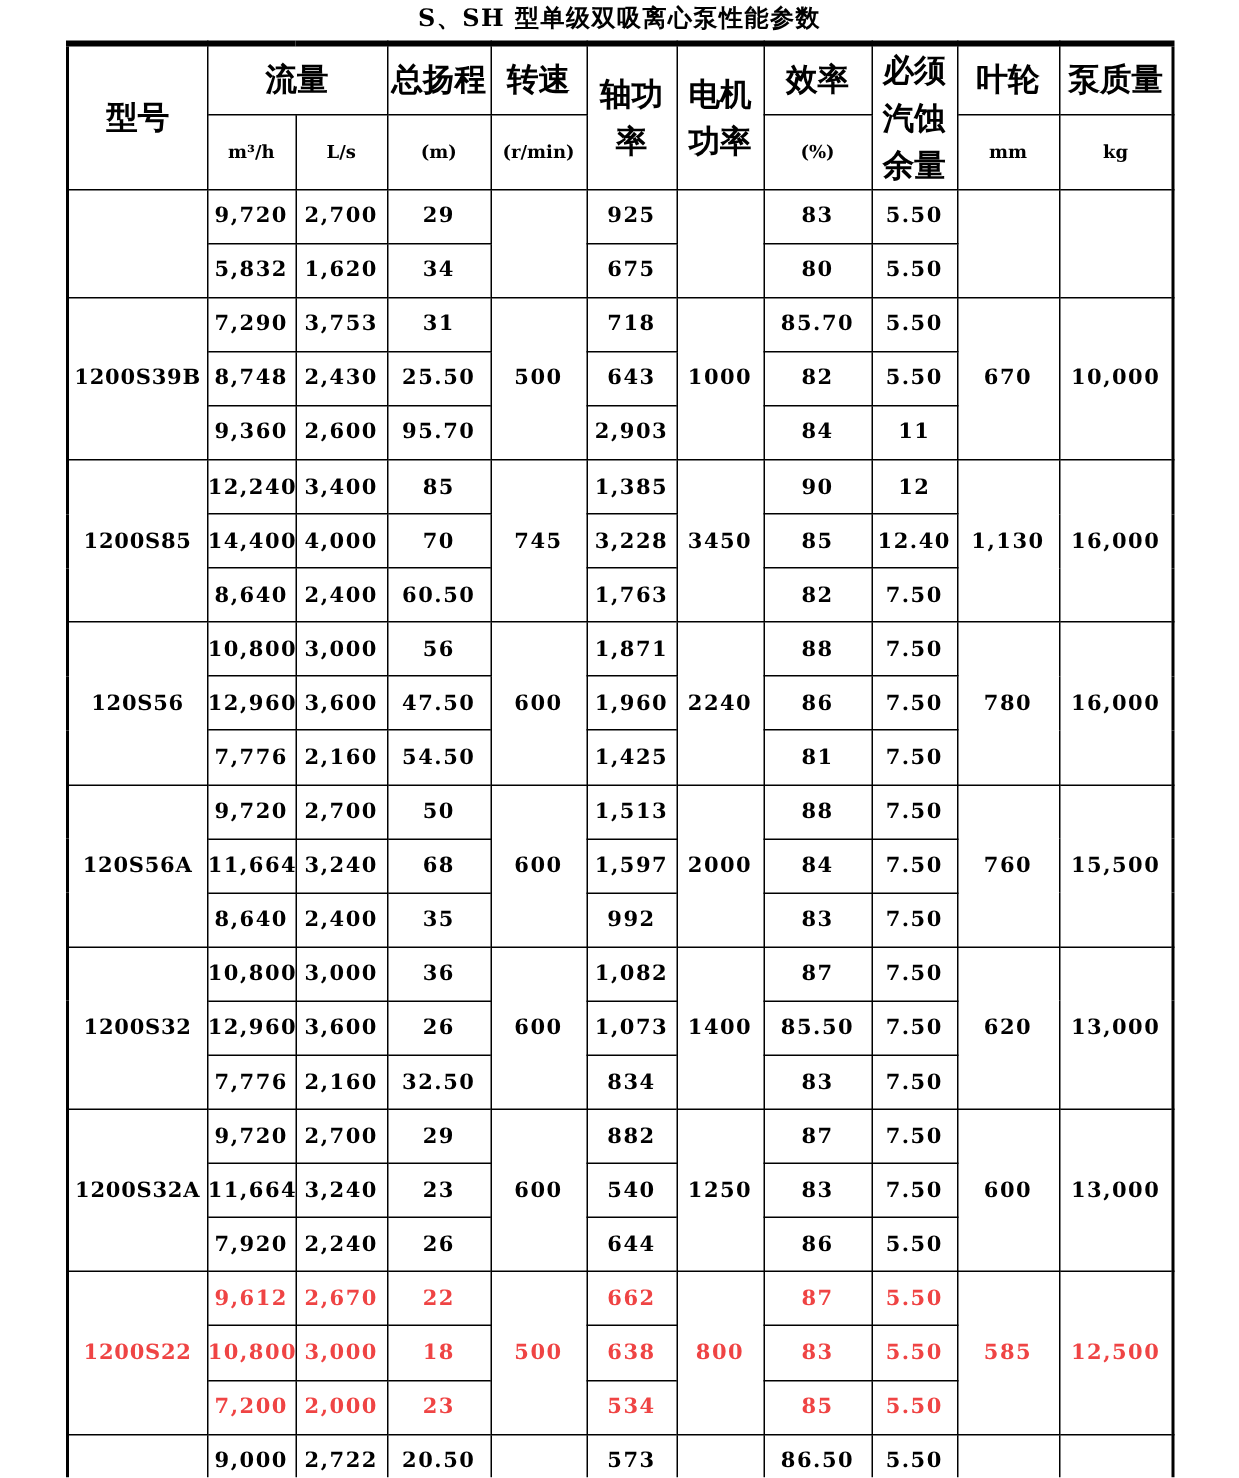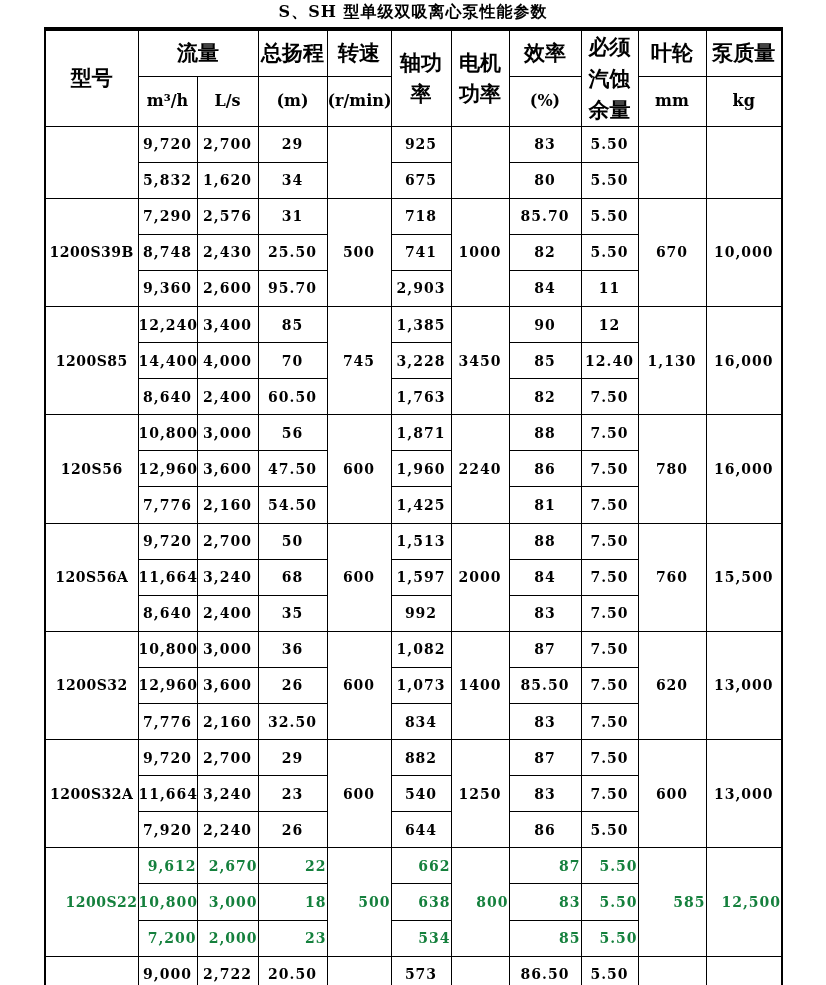--- a/index.html
+++ b/index.html
@@ -43,29 +43,29 @@
     vertical-align: middle;
     padding: 0;
     font-weight: bold;
     overflow: hidden;
   }
   thead th {
     font-size: 21px;
     line-height: 1.25;
   }
   thead tr.h1 th { height: 33px; }
-  thead tr.h2 th { height: 36px; font-size: 16px; }
+  thead tr.h2 th { height: 36px; font-size: 12px; }
   th.wrapcell { word-break: break-all; line-height: 1.5; }
   tbody td {
     height: 35.1px;
     font-size: 14px;
     letter-spacing: 1px;
   }
   tbody td.model { letter-spacing: 0.5px; }
-  tbody td.muted { color: #15803d; text-align: right; }
+  tbody td.muted { color: #ef4444; }
 </style>
 </head>
 <body>
 
 <div id="page">
   <div id="title">S、SH 型单级双吸离心泵性能参数</div>
 
   <table class="pump">
     <colgroup>
       <col style="width:93px">
@@ -121,35 +121,35 @@
           <td>5,832</td>
           <td>1,620</td>
           <td>34</td>
           <td>675</td>
           <td>80</td>
           <td>5.50</td>
         </tr>
         <tr>
           <td rowspan="3" class="model">1200S39B</td>
           <td>7,290</td>
-          <td>2,576</td>
+          <td>3,753</td>
           <td>31</td>
           <td rowspan="3">500</td>
           <td>718</td>
           <td rowspan="3">1000</td>
           <td>85.70</td>
           <td>5.50</td>
           <td rowspan="3">670</td>
           <td rowspan="3">10,000</td>
         </tr>
         <tr>
           <td>8,748</td>
           <td>2,430</td>
           <td>25.50</td>
-          <td>741</td>
+          <td>643</td>
           <td>82</td>
           <td>5.50</td>
         </tr>
         <tr>
           <td>9,360</td>
           <td>2,600</td>
           <td>95.70</td>
           <td>2,903</td>
           <td>84</td>
           <td>11</td>

